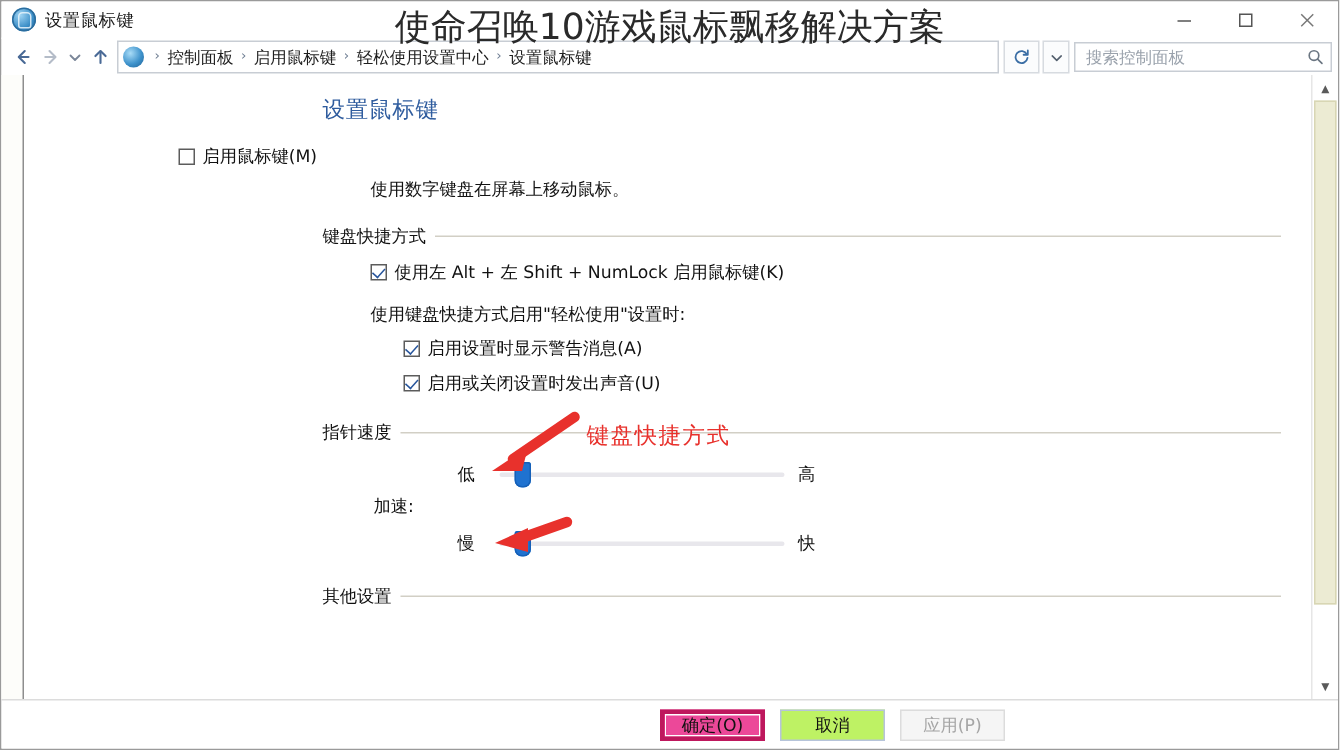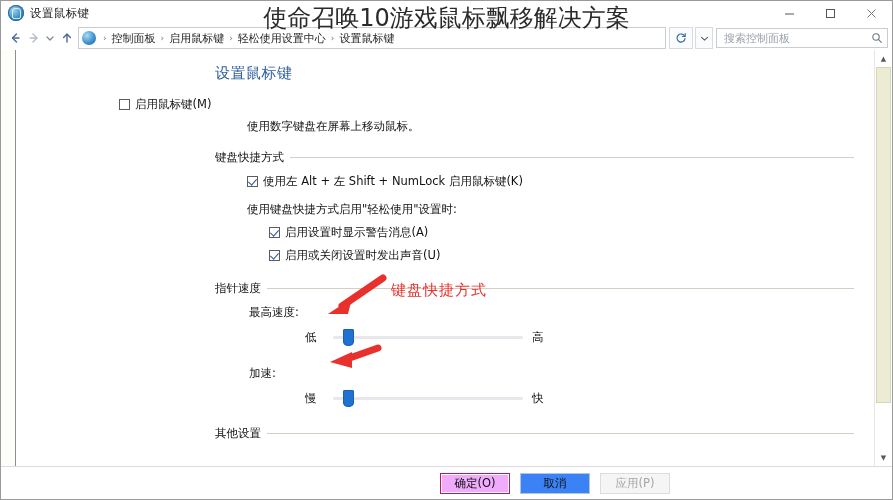--- a/index.html
+++ b/index.html
@@ -110,25 +110,25 @@
     position:absolute;left:10px;top:2px;width:11px;height:17px;
     background:#1f72d0;border-radius:2px 2px 5px 5px;
     box-shadow:inset 0 0 0 1px #1560b8;
   }
   
   .footer{
     height:33px;flex:0 0 33px;background:#fff;border-top:1px solid #dcdcdc;
     display:flex;align-items:center;justify-content:flex-end;padding-right:222px;box-sizing:border-box;
   }
   .btn{
-    height:21px;min-width:70px;border:1px solid #b6c4da;background:#3b82f6;
+    height:21px;min-width:70px;border:1px solid #b6c4da;background:#bef264;
     font-size:11.5px;color:#111;display:flex;align-items:center;justify-content:center;
     margin-left:10px;box-sizing:border-box;font-family:inherit;
   }
-  .btn.default{border:1px solid #be185d;background:#f0abfc;box-shadow:inset 0 0 0 1px #fff;}
+  .btn.default{border:3px solid #be185d;background:#ec4899;box-shadow:inset 0 0 0 1px #fff;}
   .btn.disabled{color:#a5a5a5;border:1px solid #dcdcdc;background:#f5f5f5;}
   
   .anno-text{
     position:absolute;left:391px;top:281px;color:#e8312c;font-size:15px;
     letter-spacing:1px;white-space:nowrap;
   }
   .anno-svg{position:absolute;left:0;top:0;width:893px;height:500px;pointer-events:none;}
   
   .overlay-title{
     position:absolute;left:0;top:2px;width:893px;text-align:center;
@@ -256,31 +256,30 @@
         <div class="row indent3">
           <span class="cb checked"></span>
           <span class="lbl">启用或关闭设置时发出声音(U)</span>
         </div>
 
         <div class="sec" style="margin-top:18px;">
           <span class="sec-t">指针速度</span>
           <span class="sec-line"></span>
         </div>
 
-        <div class="spd-label">最高速度:</div>
         <div class="slider-row">
           <span class="slider-end">低</span>
           <span class="track-wrap">
             <span class="track"></span>
             <span class="thumb"></span>
           </span>
           <span class="slider-end right">高</span>
         </div>
 
-        <div class="spd-label" style="margin-top:18px;">加速:</div>
+        <div class="spd-label" style="margin-top:3px;">加速:</div>
         <div class="slider-row">
           <span class="slider-end">慢</span>
           <span class="track-wrap">
             <span class="track"></span>
             <span class="thumb"></span>
           </span>
           <span class="slider-end right">快</span>
         </div>
 
 

